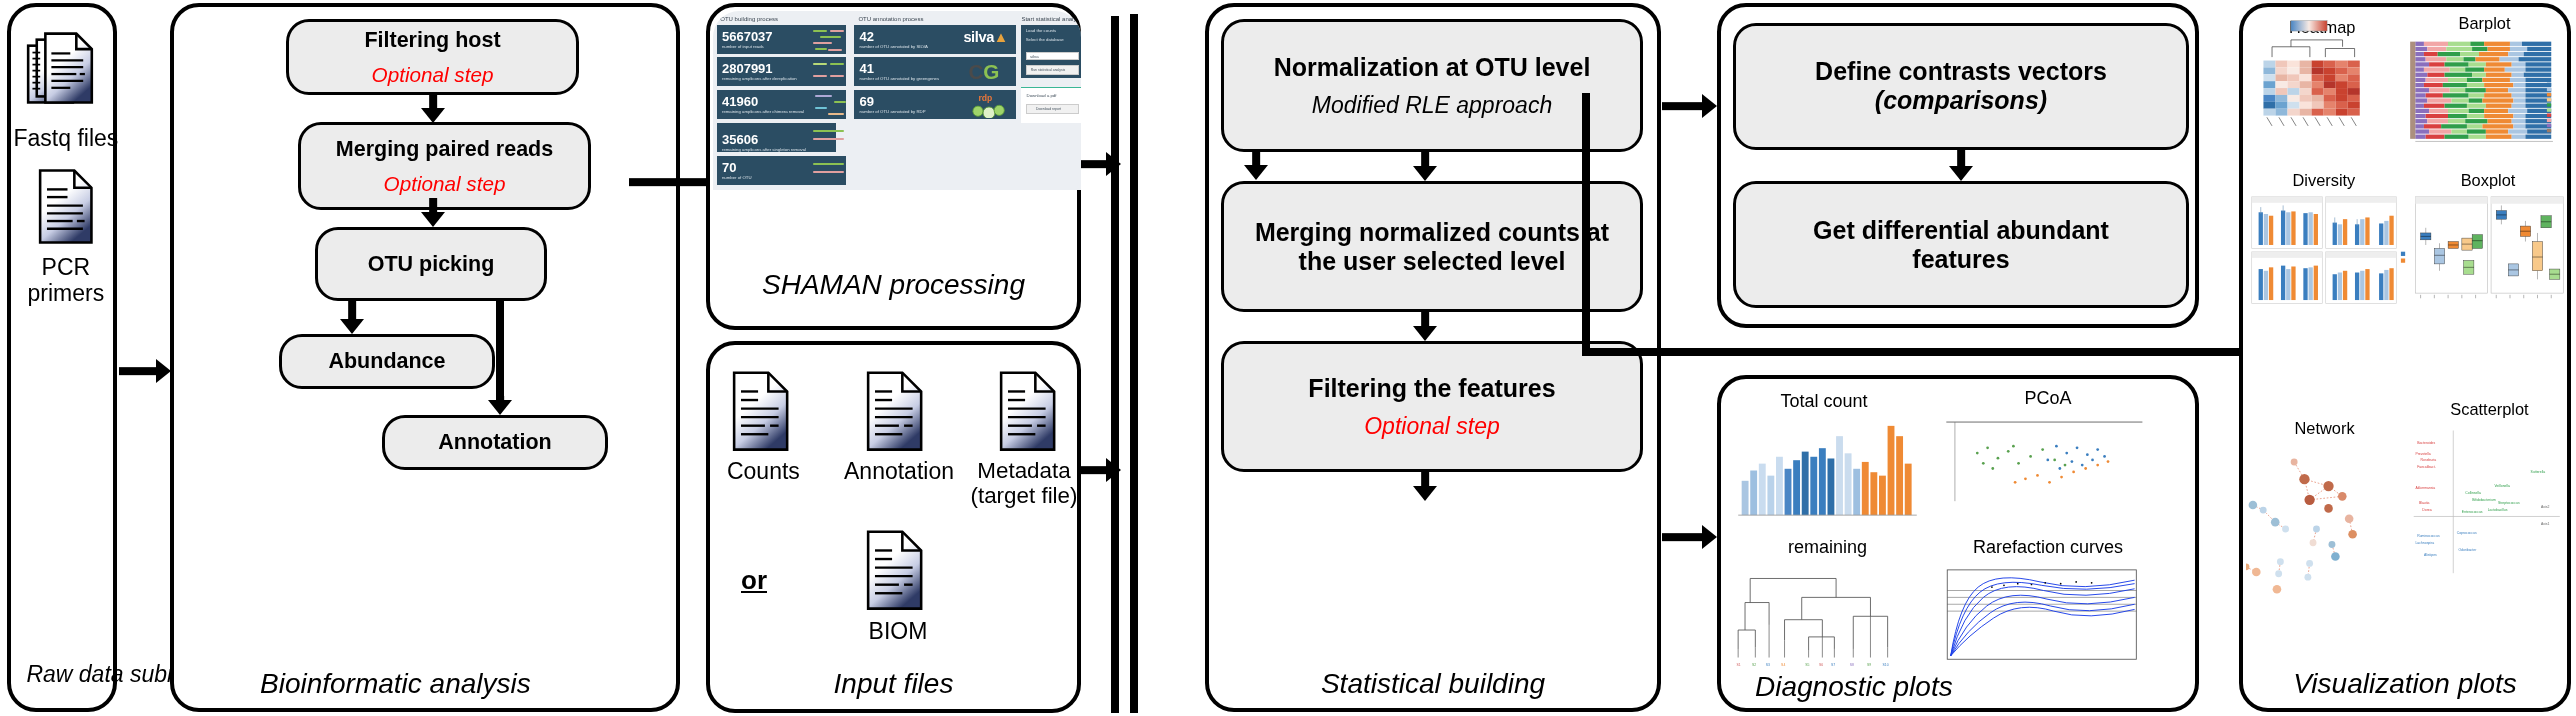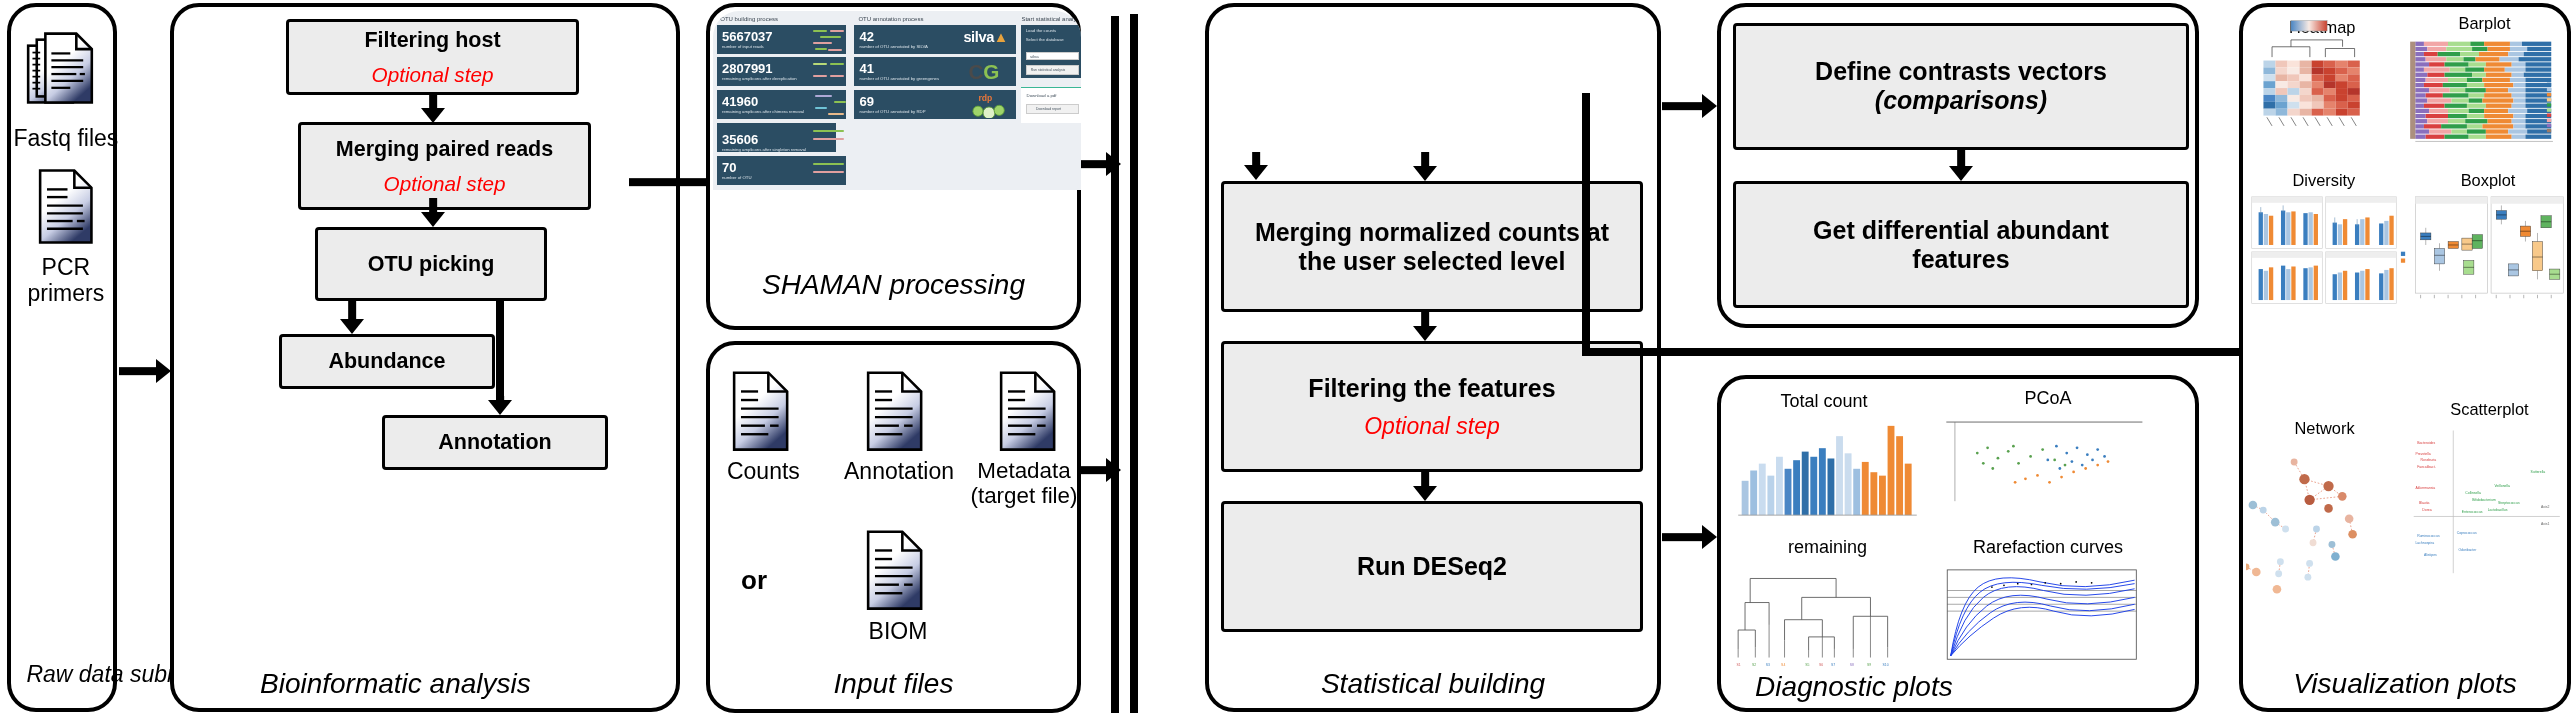--- a/index.html
+++ b/index.html
@@ -29,21 +29,21 @@
     color: #000;
     white-space: nowrap;
   }
   .panel-label.left-al { text-align: left; padding-left: 26px; }
 
   
   .pbox {
     position: absolute;
     background: #ececec;
     border: 3.4px solid #000000;
-    border-radius: 4px;
+    border-radius: 23px;
     display: flex;
     flex-direction: column;
     align-items: center;
     justify-content: center;
     text-align: center;
     padding: 3.4px 5.2px;
   }
   .pbox .title {
     font-weight: bold;
     font-size: 21.5px;
@@ -92,21 +92,21 @@
     border-top: 12px solid transparent;
     border-bottom: 12px solid transparent;
     border-left: 15.5px solid #000;
   }
   .line-seg { position: absolute; background: #000; }
 
   
   .doc { position: absolute; }
   .doc-stack { position: absolute; }
   .doc-cap { position: absolute; text-align: center; font-weight: normal; font-size: 23px; color: #000; line-height:1.1;}
-  .doc-word { position: absolute; font-weight: bold; font-size: 26px; color: #000; }
+  .doc-word { position: absolute; font-weight: bold; font-size: 26px; color: #000; text-decoration: underline; }
 
   
   .shot { position: absolute; background: #eceff3; overflow: hidden; }
   .shot-colhdr { position: absolute; font-size: 6px; color: #3a4550; white-space: nowrap; }
   .stat-card {
     position: absolute; background: #2b4d63;
     display: flex; align-items: center;
   }
   .stat-card .num { color: #fff; font-weight: bold; font-size: 13px; margin-left: 5.2px; }
   .stat-card .cap { color: #d9e2e8; font-size: 4.3px; margin-left: 5.2px; white-space: nowrap; }
@@ -455,20 +455,24 @@
     <div class="shaft" style="width:26px;"></div>
       <div class="head"></div>
   </div>
   <div class="arrow-h" style="left:1081px; top:458px; width:40px; height:24px;">
     <div class="shaft" style="width:26px;"></div>
       <div class="head"></div>
   </div>
 
   <div class="panel" style="left:1205px; top:3.4px; width:456px; height:709px;">
 
+    <div class="pbox" style="left:12px; top:12px; width:422px; height:133px;">
+      <div class="title" style="font-size:25px;">Normalization at OTU level</div>
+      <div class="sub-it" style="font-size:23px;">Modified RLE approach</div>
+    </div>
     <div class="arrow-v" style="left:1240px; top:145px; width:26px; height:27.6px; left:34px; top:145px;">
       <div class="shaft" style="height:13.8px;"></div>
         <div class="head"></div>
     </div>
     <div class="arrow-v" style="left:203px; top:145px; width:26px; height:29px;">
       <div class="shaft" style="height:15.5px;"></div>
         <div class="head"></div>
     </div>
 
     <div class="pbox" style="left:12px; top:174px; width:422px; height:131px;">
@@ -481,23 +485,20 @@
 
     <div class="pbox" style="left:12px; top:334px; width:422px; height:131px;">
       <div class="title" style="font-size:25px;">Filtering the features</div>
       <div class="sub-opt" style="font-size:23px;">Optional step</div>
     </div>
     <div class="arrow-v" style="left:203px; top:465px; width:26px; height:29px;">
       <div class="shaft" style="height:15.5px;"></div>
         <div class="head"></div>
     </div>
 
-    <div class="pbox" style="left:12px; top:494px; width:422px; height:131px;">
-      <div class="title" style="font-size:25px;">Run DESeq2</div>
-    </div>
 
     <div class="panel-label" style="bottom:8.6px;">Statistical building</div>
   </div>
 
   <div class="arrow-h" style="left:1662px; top:93px; width:55px; height:26px;">
     <div class="shaft" style="width:41px;"></div>
       <div class="head"></div>
   </div>
 
   <div class="panel" style="left:1717px; top:3.4px; width:482px; height:325px;">

